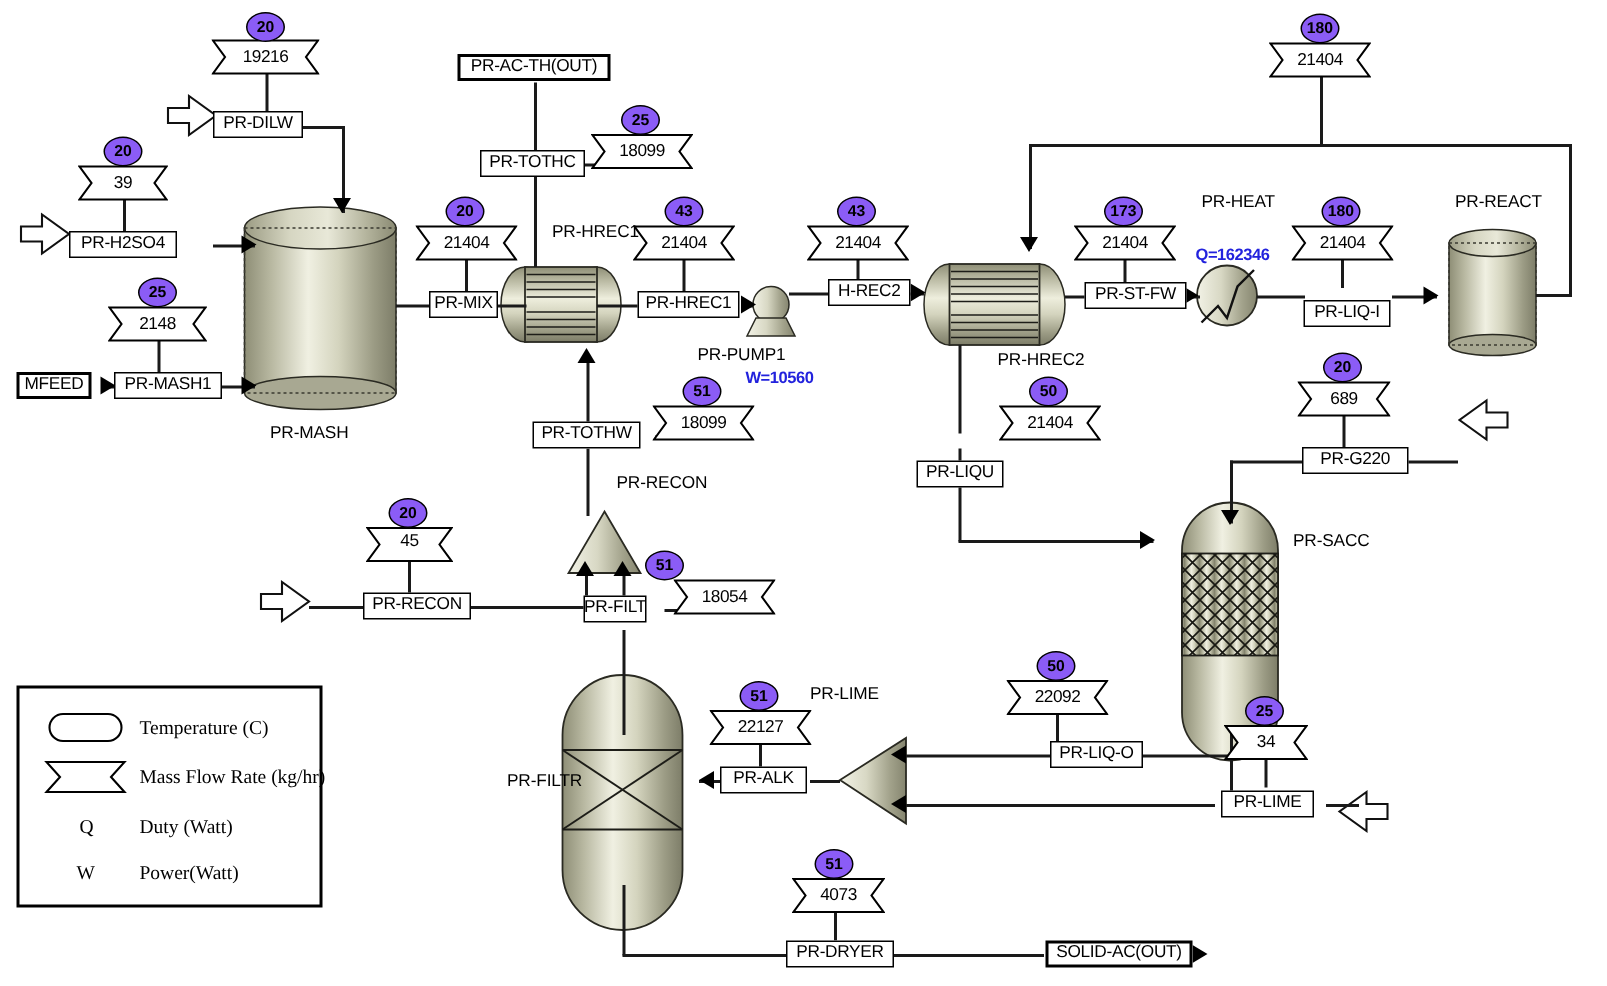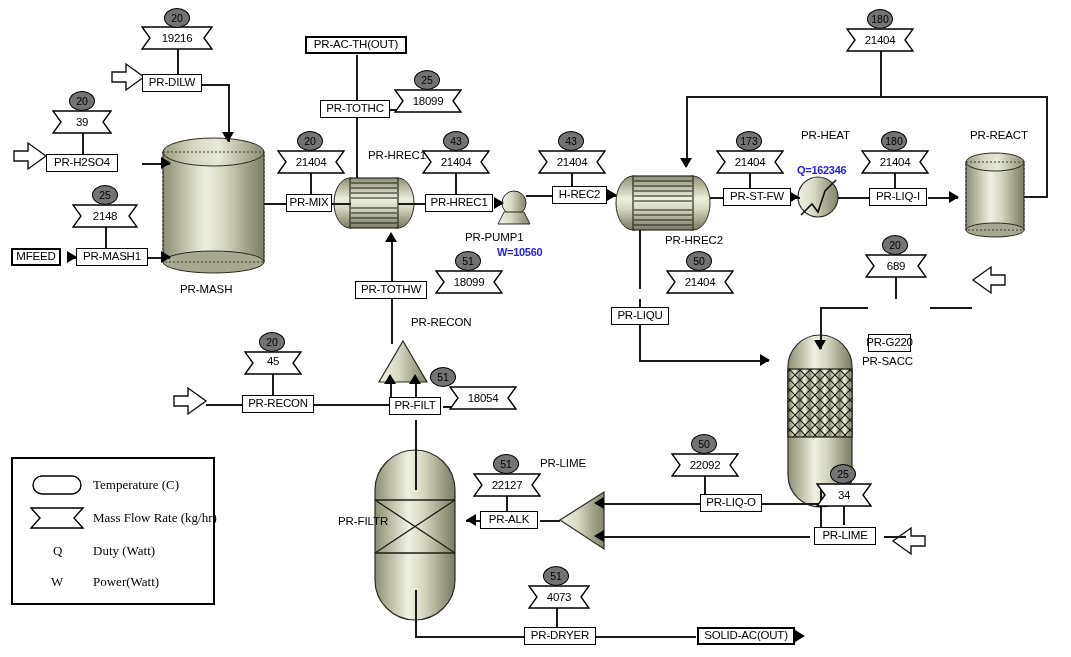--- a/index.html
+++ b/index.html
@@ -24,22 +24,22 @@
   
   .arr{position:absolute;width:0;height:0;}
   .arr-r{border-top:6px solid transparent;border-bottom:6px solid transparent;border-left:10px solid #000;}
   .arr-l{border-top:6px solid transparent;border-bottom:6px solid transparent;border-right:10px solid #000;}
   .arr-d{border-left:6px solid transparent;border-right:6px solid transparent;border-top:10px solid #000;}
   .arr-u{border-left:6px solid transparent;border-right:6px solid transparent;border-bottom:10px solid #000;}
 
   
   .temp{
     position:absolute;width:26px;height:20px;border:1.3px solid #000;border-radius:50%;
-    background:#737373;font-size:10.5px;display:flex;align-items:center;justify-content:center;
-    box-sizing:border-box;z-index:5;
+    background:#8b5cf6;font-size:10.5px;display:flex;align-items:center;justify-content:center;
+    box-sizing:border-box;z-index:5;font-weight:bold;
   }
   .flow-wrap{position:absolute;z-index:4;}
   .flow-wrap svg{display:block;}
   .flow-wrap span{
     position:absolute;left:0;top:0;width:100%;height:100%;
     display:flex;align-items:center;justify-content:center;
     font-size:11.5px;color:#000;letter-spacing:-0.3px;
     font-family:"Liberation Sans",sans-serif;
   }
 
@@ -432,29 +432,29 @@
   <div class="blk" style="left:142px;top:74px;width:60px;">PR-DILW</div>
   <div class="blk" style="left:46px;top:154px;width:72px;">PR-H2SO4</div>
   <div class="blk thick" style="left:11px;top:248px;width:50px;">MFEED</div>
   <div class="blk" style="left:76px;top:248px;width:72px;">PR-MASH1</div>
   <div class="blk" style="left:286px;top:194px;width:46px;">PR-MIX</div>
   <div class="blk thick" style="left:305px;top:36px;width:102px;">PR-AC-TH(OUT)</div>
   <div class="blk" style="left:320px;top:100px;width:70px;">PR-TOTHC</div>
   <div class="blk" style="left:425px;top:194px;width:68px;">PR-HREC1</div>
   <div class="blk" style="left:552px;top:186px;width:55px;">H-REC2</div>
   <div class="blk" style="left:723px;top:188px;width:68px;">PR-ST-FW</div>
-  <div class="blk" style="left:869px;top:188px;width:58px;">PR-LIQ-I</div>
+  <div class="blk" style="left:869px;top:200px;width:58px;">PR-LIQ-I</div>
   <div class="blk" style="left:355px;top:281px;width:72px;">PR-TOTHW</div>
   <div class="blk" style="left:611px;top:281px;width:58px;margin-top:26px;">PR-LIQU</div>
-  <div class="blk" style="left:868px;top:298px;width:43px;margin-top:36px;">PR-G220</div>
+  <div class="blk" style="left:868px;top:298px;width:71px;">PR-G220</div>
   <div class="blk" style="left:700px;top:494px;width:62px;">PR-LIQ-O</div>
   <div class="blk" style="left:814px;top:527px;width:62px;">PR-LIME</div>
   <div class="blk" style="left:480px;top:511px;width:58px;">PR-ALK</div>
   <div class="blk" style="left:242px;top:395px;width:72px;">PR-RECON</div>
-  <div class="blk" style="left:389px;top:397px;width:52px;text-align:right;">PR-FILT</div>
+  <div class="blk" style="left:389px;top:397px;width:42px;text-align:right;">PR-FILT</div>
   <div class="blk" style="left:524px;top:627px;width:72px;">PR-DRYER</div>
   <div class="blk thick" style="left:697px;top:627px;width:98px;">SOLID-AC(OUT)</div>
 
   <div class="eqlbl" style="left:180px;top:283px;">PR-MASH</div>
   <div class="eqlbl" style="left:368px;top:149px;">PR-HREC1</div>
   <div class="eqlbl" style="left:465px;top:231px;">PR-PUMP1</div>
   <div class="duty" style="left:497px;top:246px;">W=10560</div>
   <div class="eqlbl" style="left:665px;top:234px;">PR-HREC2</div>
   <div class="eqlbl" style="left:801px;top:129px;">PR-HEAT</div>
   <div class="duty" style="left:797px;top:146px;margin-top:18px;">Q=162346</div>

